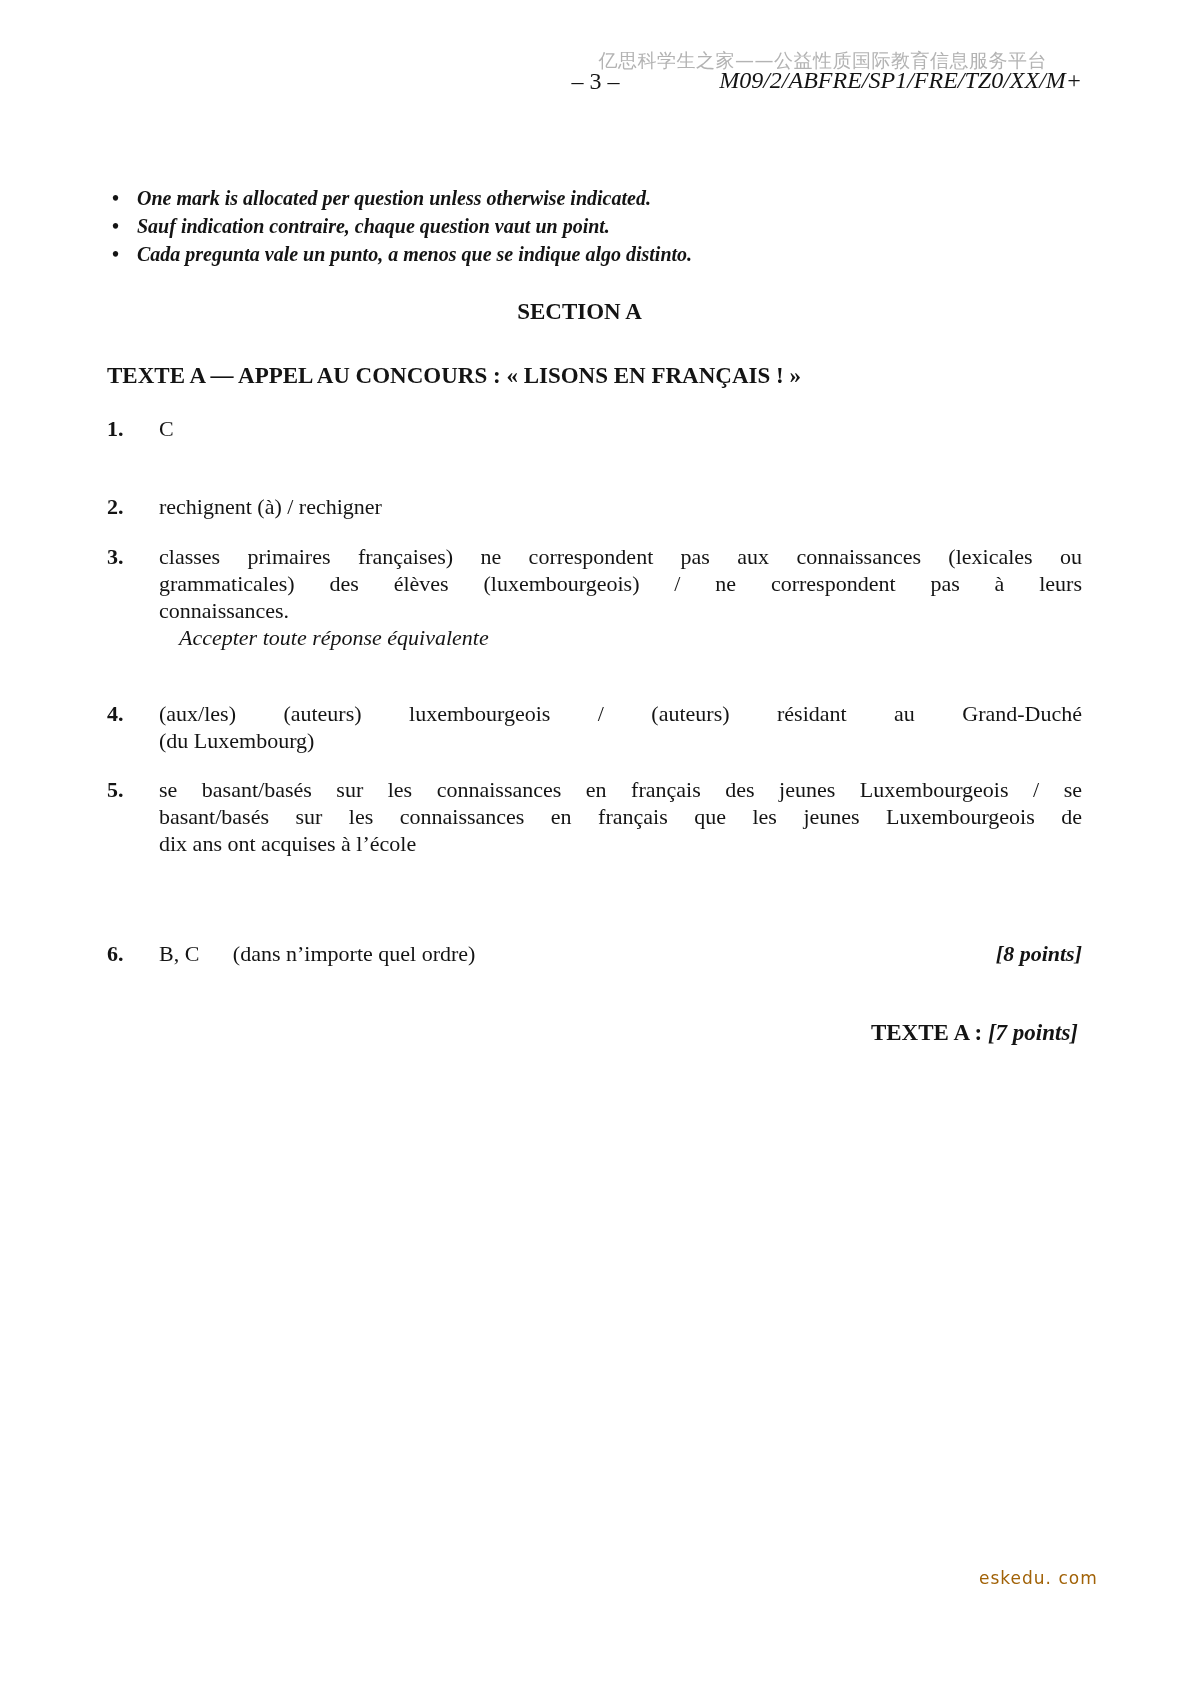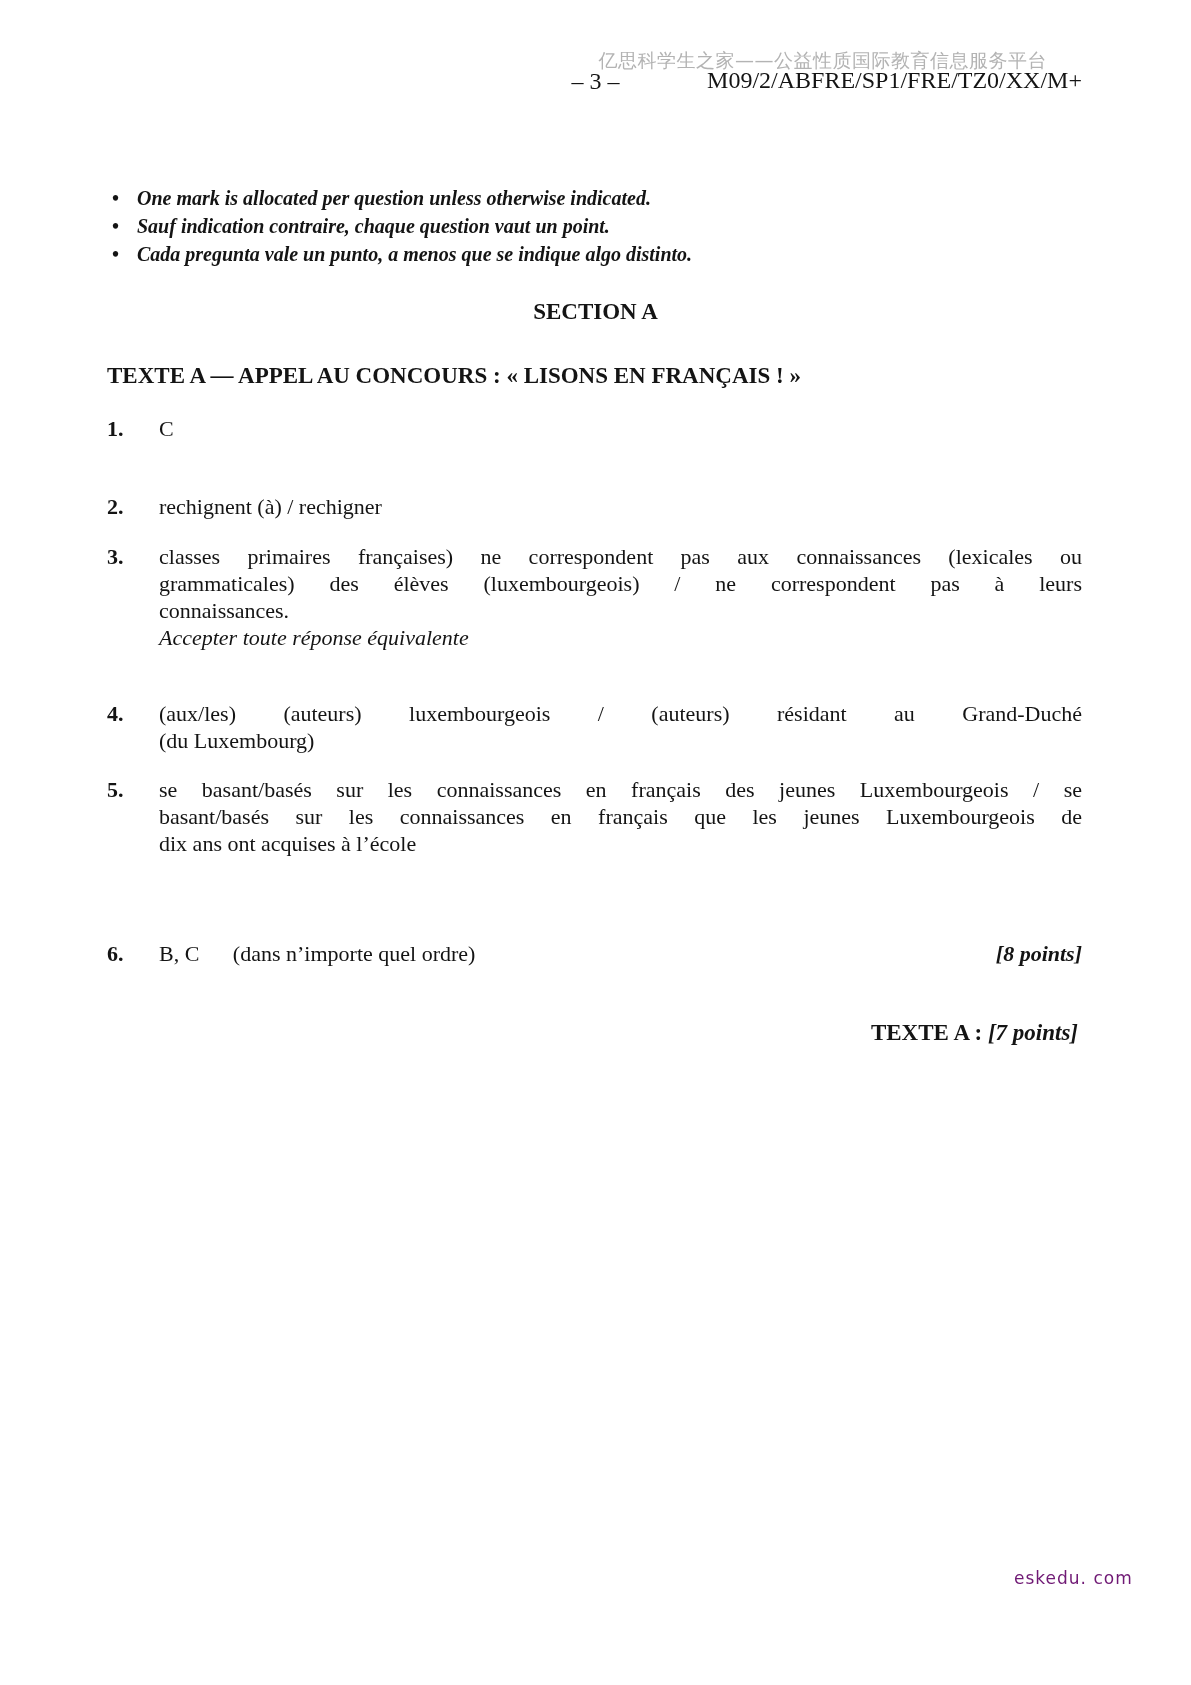--- a/index.html
+++ b/index.html
@@ -32,20 +32,21 @@
     text-align: center;
     font-size: 24px;
     white-space: nowrap;
   }
   .paper-code {
     position: absolute;
     top: 67px;
     right: 109px;
     font-size: 24px;
     white-space: nowrap;
+    font-style: italic;
   }
 
   
   .instructions {
     position: absolute;
     top: 184px;
     left: 112px;
     width: 900px;
     font-weight: bold;
     font-style: italic;
@@ -67,21 +68,20 @@
   
   .section-title {
     position: absolute;
     top: 299px;
     left: 0;
     width: 1159px;
     text-align: center;
     font-weight: bold;
     font-size: 23px;
     white-space: nowrap;
-    padding-left: 16px;
   }
   .texte-heading {
     position: absolute;
     top: 363px;
     left: 107px;
     font-weight: bold;
     font-size: 23px;
     white-space: nowrap;
   }
 
@@ -98,21 +98,21 @@
     left: 0;
     top: 0;
     font-weight: bold;
   }
   .qbody {
     margin-left: 52px;
   }
   .jline { text-align: justify; text-align-last: justify; }
   .lline { text-align: left; }
   .qnote {
-    margin-left: 52px;
+    margin-left: 72px;
     font-style: italic;
   }
   .q1 { top: 415px; }
   .q2 { top: 493px; }
   .q3 { top: 543px; }
   .q4 { top: 700px; }
   .q5 { top: 776px; }
   .q6 { top: 940px; }
   .note-inline {
     margin-left: 28px;
@@ -131,24 +131,24 @@
     font-size: 23px;
     white-space: nowrap;
   }
   .totals-label { font-weight: bold; margin-top: 14px; }
   .totals-pts { font-weight: bold; font-style: italic; }
 
   
   .wm-footer {
     position: absolute;
     top: 1568px;
-    left: 1014px;
+    left: 979px;
     font-family: "DejaVu Sans", "Liberation Sans", sans-serif;
     font-size: 17px;
-    color: #701a75;
+    color: #a16207;
     letter-spacing: 1px;
     white-space: nowrap;
   }
 </style>
 </head>
 <body>
 
 <div class="page">
 
   <div class="wm-cjk">亿思科学生之家——公益性质国际教育信息服务平台</div>

